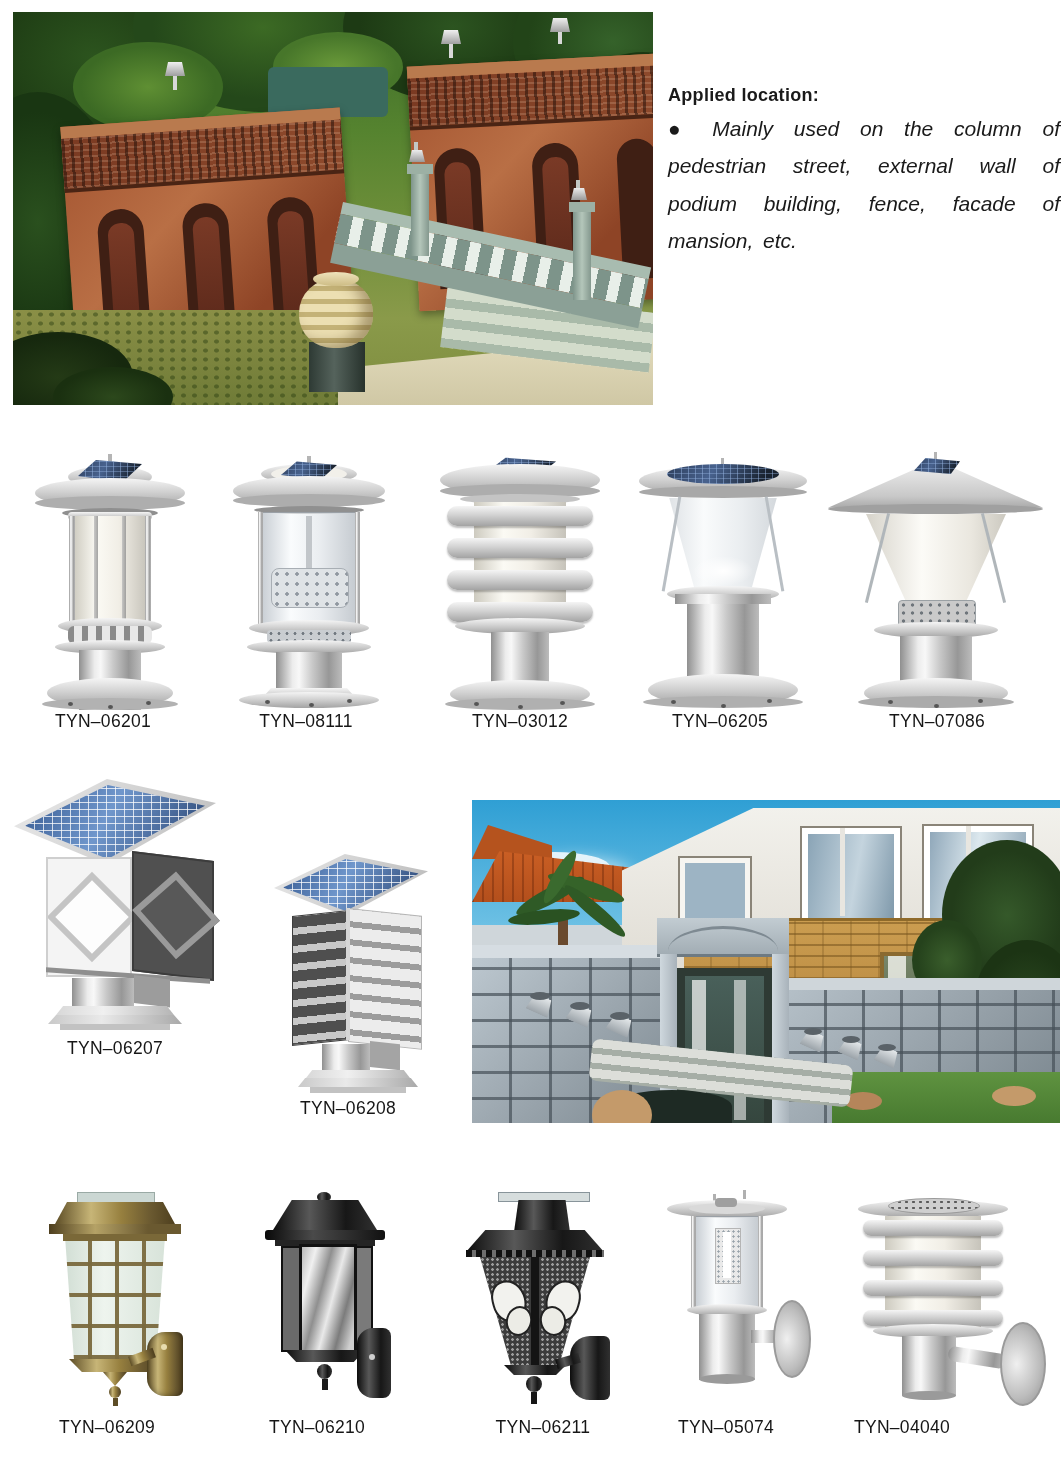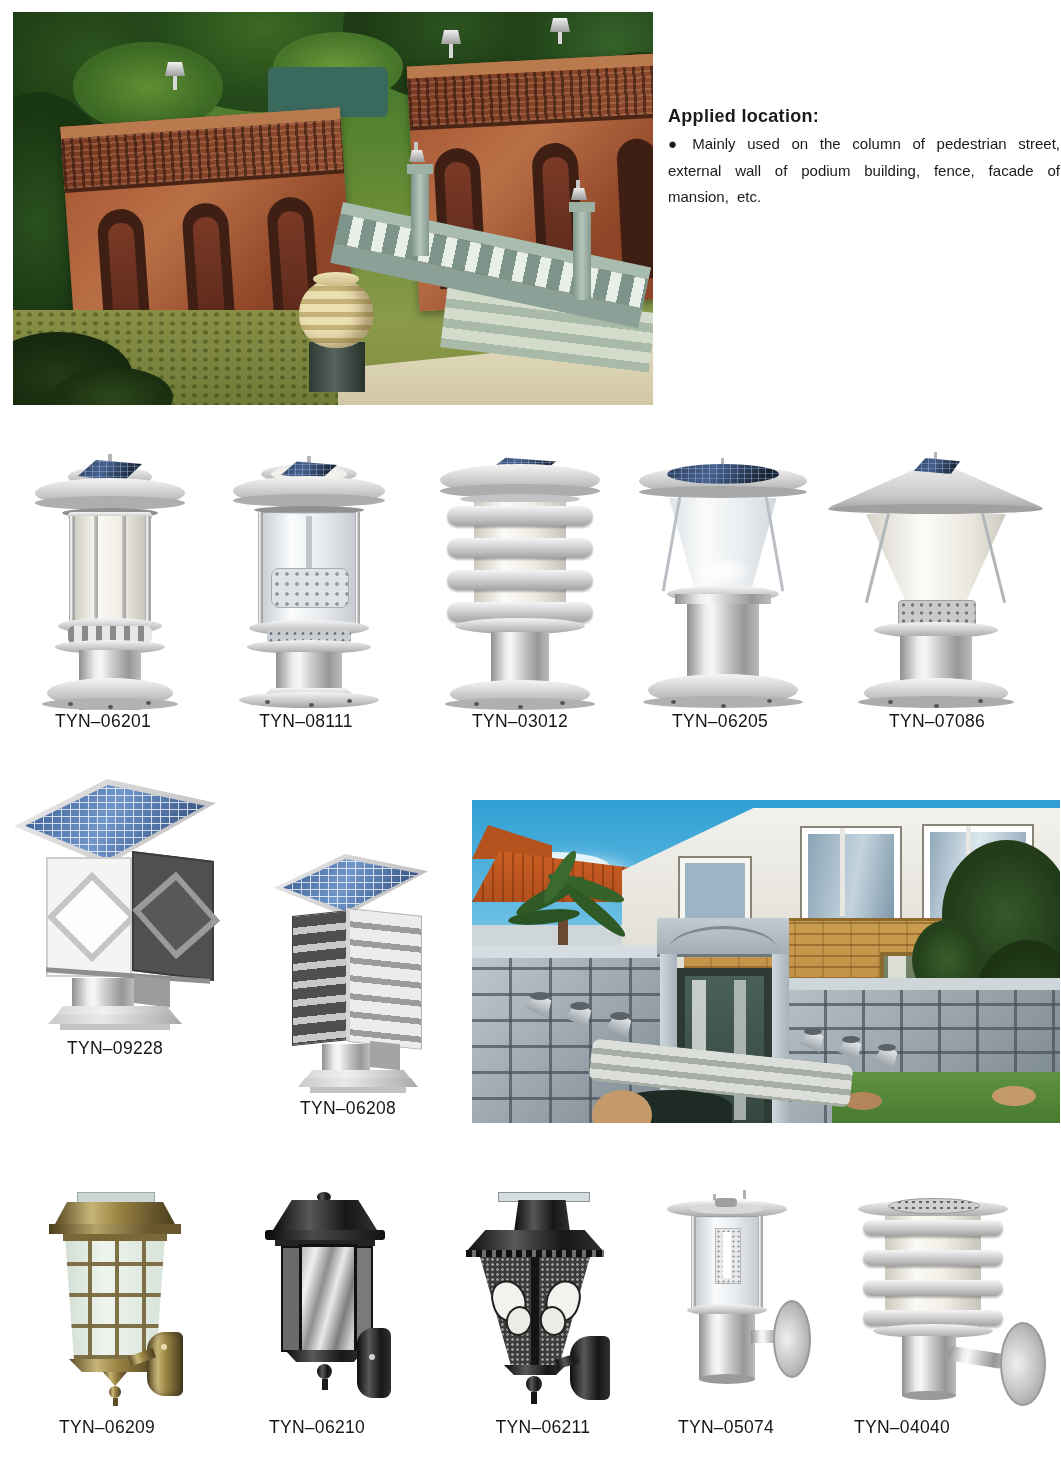--- a/index.html
+++ b/index.html
@@ -19,21 +19,21 @@
        repeating-linear-gradient(0deg,rgba(255,255,255,.75) 0,rgba(255,255,255,.75) 1px,transparent 1px,transparent 7px),
        linear-gradient(120deg,#35588f,#7097cc 45%,#27416e);}
   .bronze{background:linear-gradient(90deg,#5d4d26,#c7b577 30%,#97803f 55%,#6a5930 80%,#4e3f1e);}
   .blackm{background:linear-gradient(90deg,#0c0c0c,#585858 35%,#171717 70%,#303030);}
   .model{position:absolute;width:160px;margin-left:-80px;text-align:center;font-size:17.5px;
          color:#161616;letter-spacing:.3px;white-space:nowrap;}
   
   .cnh{font-size:21px;letter-spacing:1px;}
   .cnb{font-size:20px;line-height:1.68;text-align:justify;letter-spacing:.5px;}
   .enh{font-size:18px;font-weight:bold;letter-spacing:.3px;}
-  .enb{font-size:15px;line-height:1.78;text-align:justify;word-spacing:4px;}
+  .enb{font-size:21px;line-height:1.78;text-align:justify;word-spacing:4px;font-style:italic;}
 </style>
 </head>
 <body>
 
 <div class="page">
 
   <div class="abs" style="left:13px;top:12px;width:640px;height:393px;overflow:hidden;background:linear-gradient(180deg,#3d6b2a 0%,#55832f 30%,#6f8f3a 55%,#8a9a4a 78%,#7e8c3e 100%);">
 
     <div class="abs ell" style="left:-40px;top:-50px;width:240px;height:190px;background:radial-gradient(closest-side,#2c541e,#1e3c14 85%);"></div>
     <div class="abs ell" style="left:120px;top:-70px;width:260px;height:170px;background:radial-gradient(closest-side,#3c6a24,#24481a 85%);"></div>
@@ -105,21 +105,21 @@
     <div class="abs" style="left:545px;top:18px;width:4px;height:14px;background:#d8d8d8;"></div>
     <div class="abs" style="left:537px;top:6px;width:20px;height:14px;background:linear-gradient(180deg,#f0f0f0,#9f9f9f);clip-path:polygon(15% 0,85% 0,100% 100%,0 100%);"></div>
 
     <div class="abs" style="left:296px;top:330px;width:56px;height:50px;background:linear-gradient(90deg,#2e3a34,#55635c 45%,#27322c);"></div>
     <div class="abs" style="left:286px;top:266px;width:74px;height:70px;border-radius:50% 50% 46% 46%;
          background:repeating-linear-gradient(180deg,#ecdfb2 0,#ecdfb2 8px,#c4b277 8px,#c4b277 13px);box-shadow:inset -10px -4px 14px rgba(90,70,30,.45);"></div>
     <div class="abs ell" style="left:300px;top:260px;width:46px;height:14px;background:linear-gradient(180deg,#efe3bc,#cdbc84);"></div>
   </div>
 
   <div class="abs" style="left:668px;top:82px;width:392px;">
-    <div class="enh" style="margin-top:24px;">Applied location:</div>
+    <div class="enh" style="margin-top:3px;">Applied location:</div>
     <div class="enb" style="margin-top:4px;">● Mainly used on the column of pedestrian street, external wall of podium building, fence, facade of mansion, etc.</div>
   </div>
 
   <div class="abs" style="left:28px;top:452px;width:165px;height:258px;">
     <div class="abs" style="left:80px;top:2px;width:4px;height:8px;background:#b5b5b5;"></div>
     <div class="abs ell mv" style="left:40px;top:14px;width:84px;height:22px;"></div>
     <div class="abs sol" style="left:50px;top:6px;width:64px;height:24px;clip-path:polygon(0 75%,28% 8%,100% 25%,70% 100%);"></div>
     <div class="abs ell mv" style="left:7px;top:26px;width:150px;height:30px;"></div>
     <div class="abs ell" style="left:7px;top:44px;width:150px;height:14px;background:#aeaeae;"></div>
     <div class="abs ell" style="left:34px;top:56px;width:96px;height:10px;background:#8f8f8f;"></div>
@@ -240,21 +240,21 @@
     <div class="abs" style="left:122px;top:76px;width:78px;height:116px;background:#505050;border:2px solid #3c3c3c;transform:skewY(7deg);transform-origin:left top;">
       <div class="abs" style="left:11px;top:26px;width:50px;height:50px;border:6px solid #9a9a9a;background:#585858;transform:rotate(45deg);"></div>
     </div>
     <div class="abs" style="left:36px;top:198px;width:164px;height:5px;background:#8f8f8f;transform:skewY(4deg);"></div>
     <div class="abs mh" style="left:62px;top:203px;width:62px;height:28px;"></div>
     <div class="abs" style="left:124px;top:200px;width:36px;height:28px;background:#9c9c9c;transform:skewY(7deg);transform-origin:left top;"></div>
     <div class="abs" style="left:46px;top:231px;width:118px;height:9px;clip-path:polygon(6% 0,94% 0,100% 100%,0 100%);background:linear-gradient(90deg,#d8d8d8,#f0f0f0 40%,#b5b5b5);"></div>
     <div class="abs" style="left:38px;top:240px;width:134px;height:9px;clip-path:polygon(6% 0,94% 0,100% 100%,0 100%);background:linear-gradient(90deg,#c9c9c9,#e9e9e9 40%,#a9a9a9);"></div>
     <div class="abs" style="left:50px;top:249px;width:110px;height:6px;background:#c2c2c2;"></div>
   </div>
-  <div class="model" style="left:115px;top:1038px;">TYN–09228</div>
+  <div class="model" style="left:115px;top:1038px;">TYN–06207</div>
 
   <div class="abs" style="left:258px;top:848px;width:185px;height:246px;">
     <div class="abs" style="left:16px;top:6px;width:154px;height:62px;clip-path:polygon(0 55%,46% 0,100% 28%,46% 100%);background:linear-gradient(120deg,#e8e8e8,#b9b9b9);"></div>
     <div class="abs sol2" style="left:25px;top:11px;width:136px;height:52px;clip-path:polygon(0 55%,46% 0,100% 28%,46% 100%);"></div>
     <div class="abs" style="left:34px;top:62px;width:56px;height:128px;transform:skewY(-6deg);transform-origin:right top;border:1px solid #3e3e3e;
          background:repeating-linear-gradient(180deg,#4f4f4f 0,#4f4f4f 11px,#c8c8c8 11px,#c8c8c8 18px);"></div>
     <div class="abs" style="left:90px;top:60px;width:72px;height:132px;transform:skewY(6deg);transform-origin:left top;border:1px solid #b5b5b5;
          background:repeating-linear-gradient(180deg,#ececec 0,#ececec 12px,#9c9c9c 12px,#9c9c9c 18px);"></div>
     <div class="abs" style="left:88px;top:60px;width:4px;height:132px;background:#d6d6d6;"></div>
     <div class="abs mh" style="left:64px;top:196px;width:48px;height:26px;"></div>

